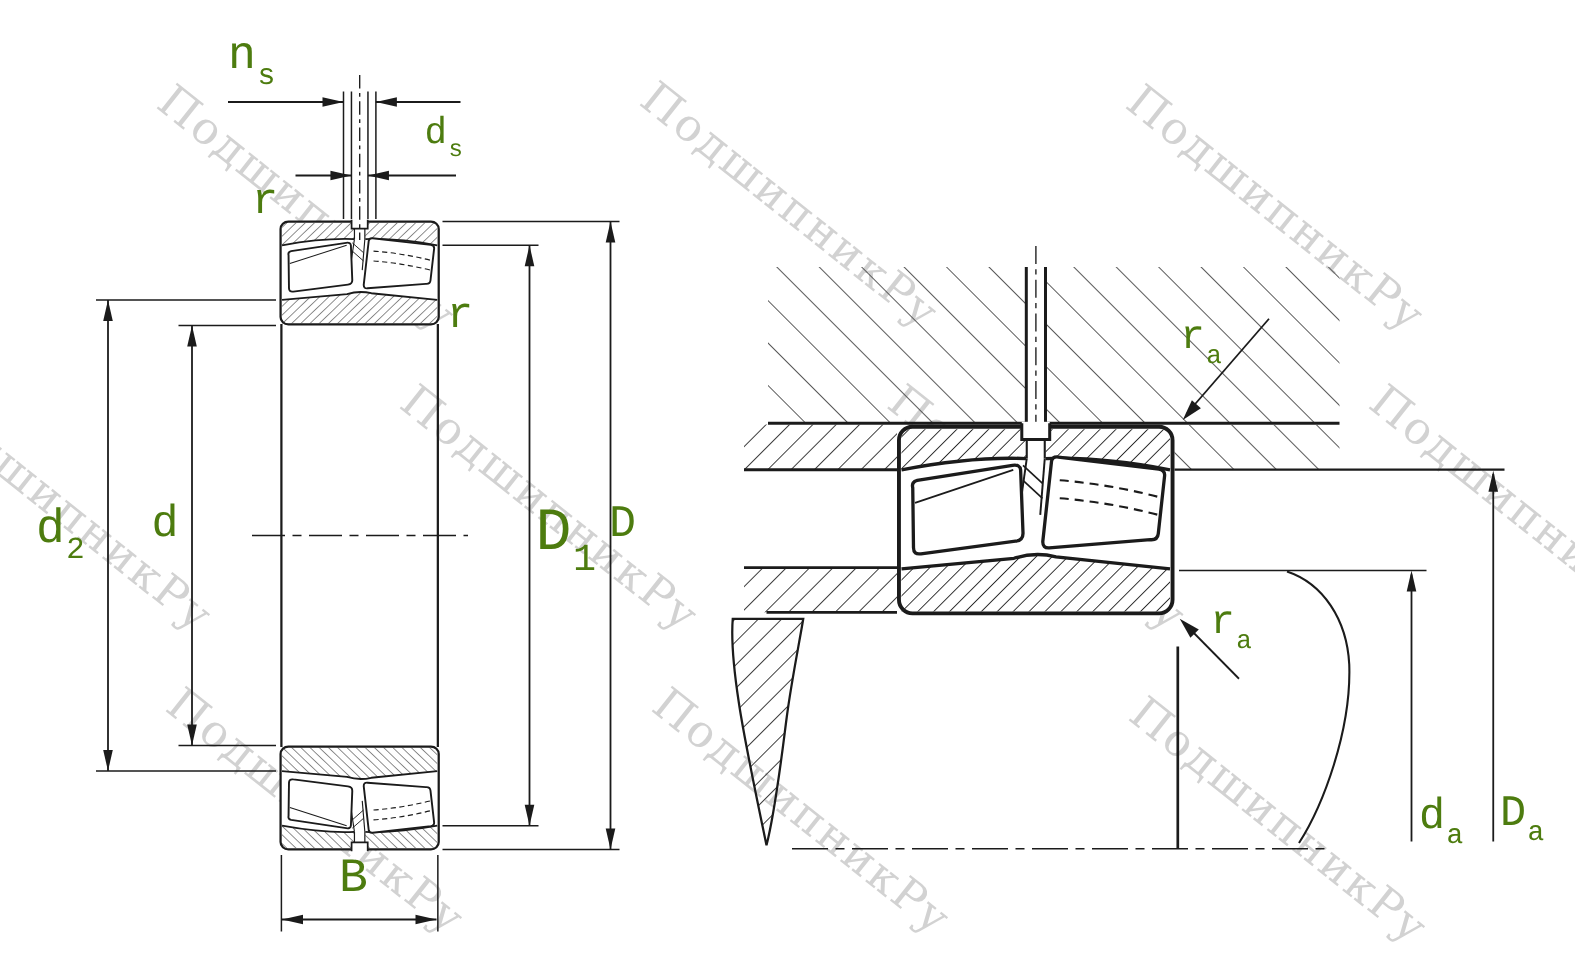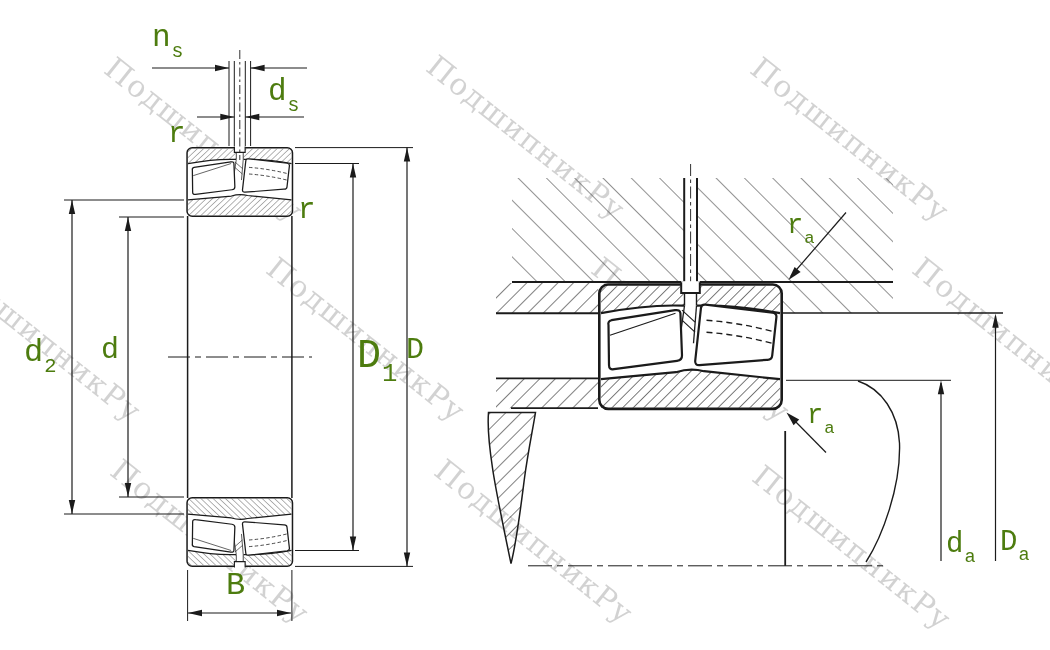--- a/index.html
+++ b/index.html
@@ -200,21 +200,21 @@
         <polygon points="788.5,280 800.6,272.1 794.6,266.9" fill="#1b1b1b"></polygon>
       </g>
       <g>
         <line x1="790" y1="416" x2="826" y2="452.5" stroke="#1b1b1b" stroke-width="1.2"></line>
         <polygon points="786.5,412.5 793.6,425.2 799.2,419.6" fill="#1b1b1b"></polygon>
       </g>
     </g>
   </svg>
 
   <span class="lbl" style="left:152px;top:22px;font-size:31px"><span>n</span><sub>s</sub></span>
-  <span class="lbl" style="left:268px;top:76px;font-size:31px"><span>d</span><sub>s</sub></span>
+  <span class="lbl" style="left:283px;top:76px;font-size:25px"><span>d</span><sub>s</sub></span>
   <span class="lbl" style="left:168px;top:120px;font-size:29px"><span>r</span></span>
   <span class="lbl" style="left:298px;top:196px;font-size:29px"><span>r</span></span>
   <span class="lbl" style="left:24px;top:337px;font-size:32px"><span>d</span><sub>2</sub></span>
   <span class="lbl" style="left:101px;top:335px;font-size:30px"><span>d</span></span>
   <span class="lbl" style="left:357px;top:337px;font-size:40px"><span>D</span><sub>1</sub></span>
   <span class="lbl" style="left:406px;top:335px;font-size:30px"><span>D</span></span>
   <span class="lbl" style="left:226px;top:570px;font-size:32px"><span>B</span></span>
   <span class="lbl" style="left:787px;top:213px;font-size:27px"><span>r</span><sub>a</sub></span>
   <span class="lbl" style="left:807px;top:403px;font-size:27px"><span>r</span><sub>a</sub></span>
   <span class="lbl" style="left:946px;top:530px;font-size:29px"><span>d</span><sub>a</sub></span>

